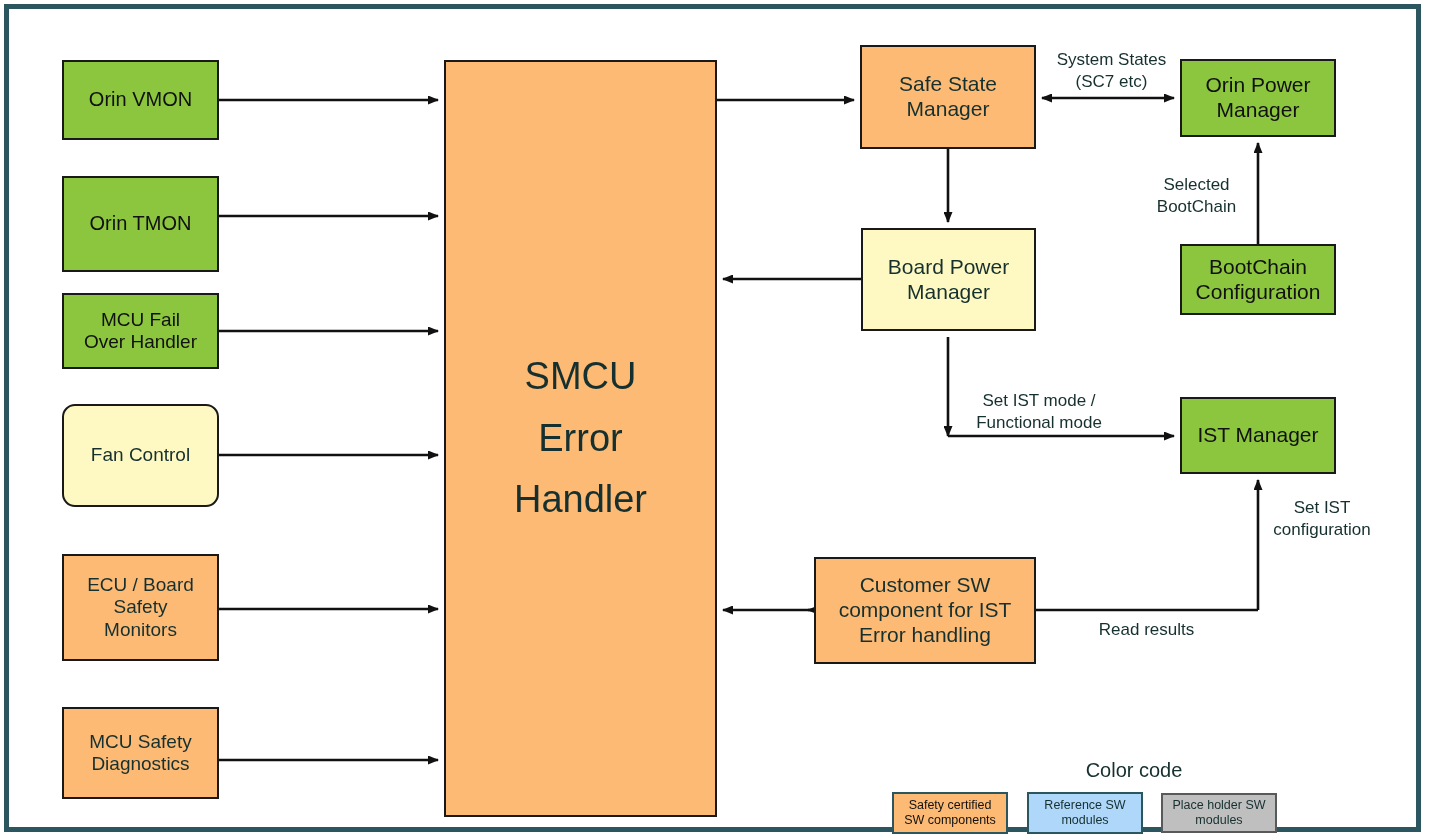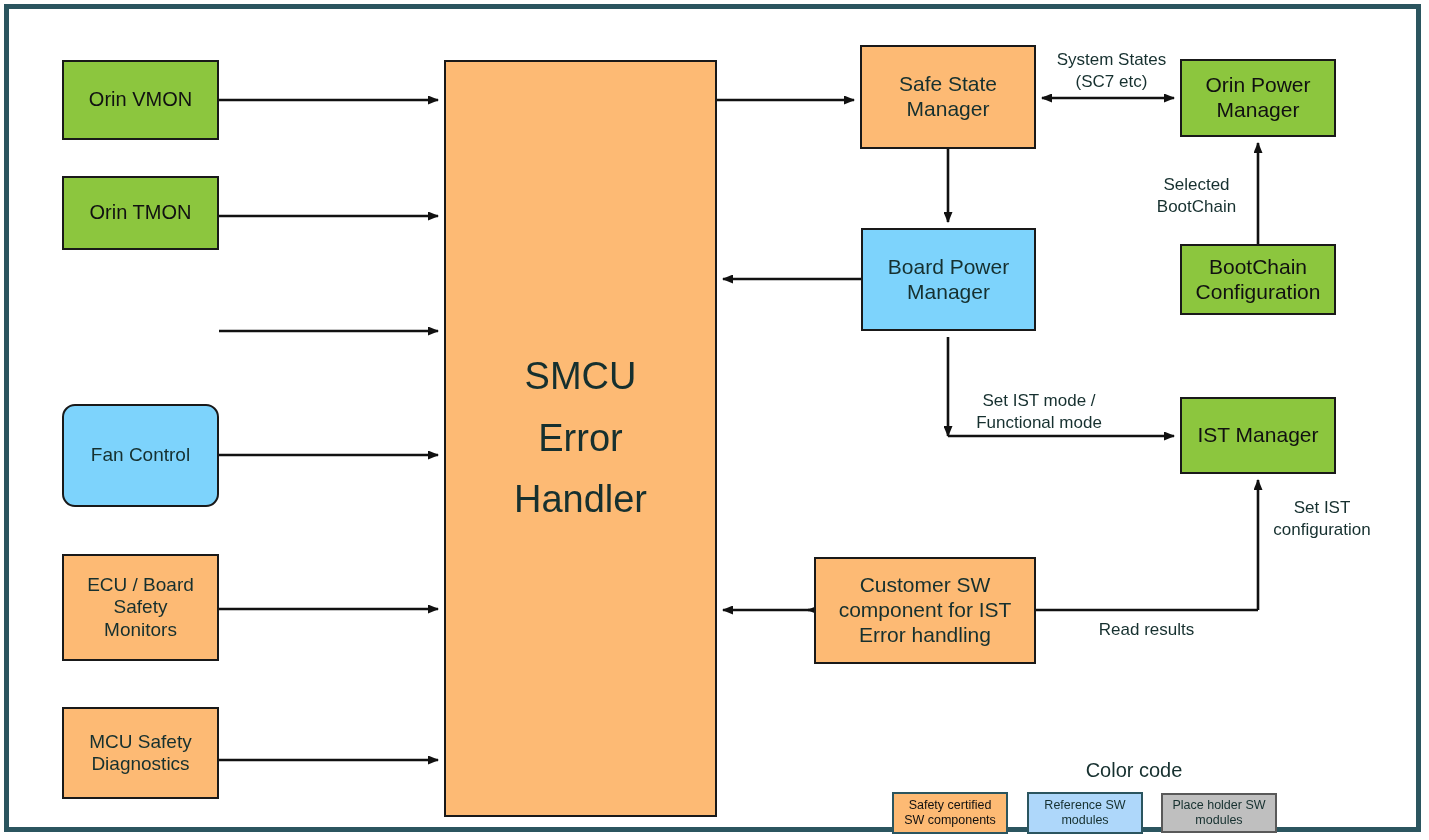--- a/index.html
+++ b/index.html
@@ -24,27 +24,27 @@
     border:2px solid #191919;
     display:flex;
     align-items:center;
     justify-content:center;
     text-align:center;
     color:#16302f;
     line-height:1.18;
     padding:2px 4px;
   }
   .green{background:#8cc63e;color:#111111;}
-  .blue{background:#7dd3fc;justify-content:center;}
+  .blue{background:#fef9c3;justify-content:center;}
   .gray{background:#fdba74;}
   .n-label{display:block;width:100%;}
 
   
   #n-orin-vmon   {left:53px;  top:51px;  width:157px; height:80px;  font-size:20px;}
-  #n-orin-tmon   {left:53px;  top:167px; width:157px; height:74px;  font-size:20px;}
+  #n-orin-tmon   {left:53px;  top:167px; width:157px; height:96px;  font-size:20px;}
   #n-mcu-fail    {left:53px;  top:284px; width:157px; height:76px;  font-size:19px;}
   #n-fan-control {left:53px;  top:395px; width:157px; height:103px; font-size:19px;border-radius:13px;}
   #n-ecu-board   {left:53px;  top:545px; width:157px; height:107px; font-size:19px;}
   #n-mcu-diag    {left:53px;  top:698px; width:157px; height:92px; font-size:19px;}
 
   #n-smcu {left:435px; top:51px; width:273px; height:757px; font-size:38px; line-height:1.62;}
 
   #n-safe-state  {left:851px; top:36px;  width:176px; height:104px; font-size:21px;}
   #n-board-power {left:852px; top:219px; width:175px; height:103px; font-size:21px;}
   #n-customer-sw {left:805px; top:548px; width:222px; height:107px; font-size:21px;}
@@ -124,20 +124,24 @@
         <path d="M1249,601 L799,601" marker-end="url(#ah)"></path>
         <path d="M1249,601 L1249,471" marker-end="url(#ah)"></path>
       </g>
     </svg>
 
     <div class="node green" id="n-orin-vmon">
       <span class="n-label">Orin VMON</span>
     </div>
     <div class="node green" id="n-orin-tmon">
       <span class="n-label">Orin TMON</span>
+    </div>
+    <div class="node green" id="n-mcu-fail">
+      <span class="n-label" style="white-space: pre-line;">MCU Fail
+Over Handler</span>
     </div>
     <div class="node blue" id="n-fan-control">
       <span class="n-label">Fan Control</span>
     </div>
     <div class="node gray" id="n-ecu-board">
       <span class="n-label" style="white-space: pre-line;">ECU / Board
 Safety
 Monitors</span>
     </div>
     <div class="node gray" id="n-mcu-diag">

